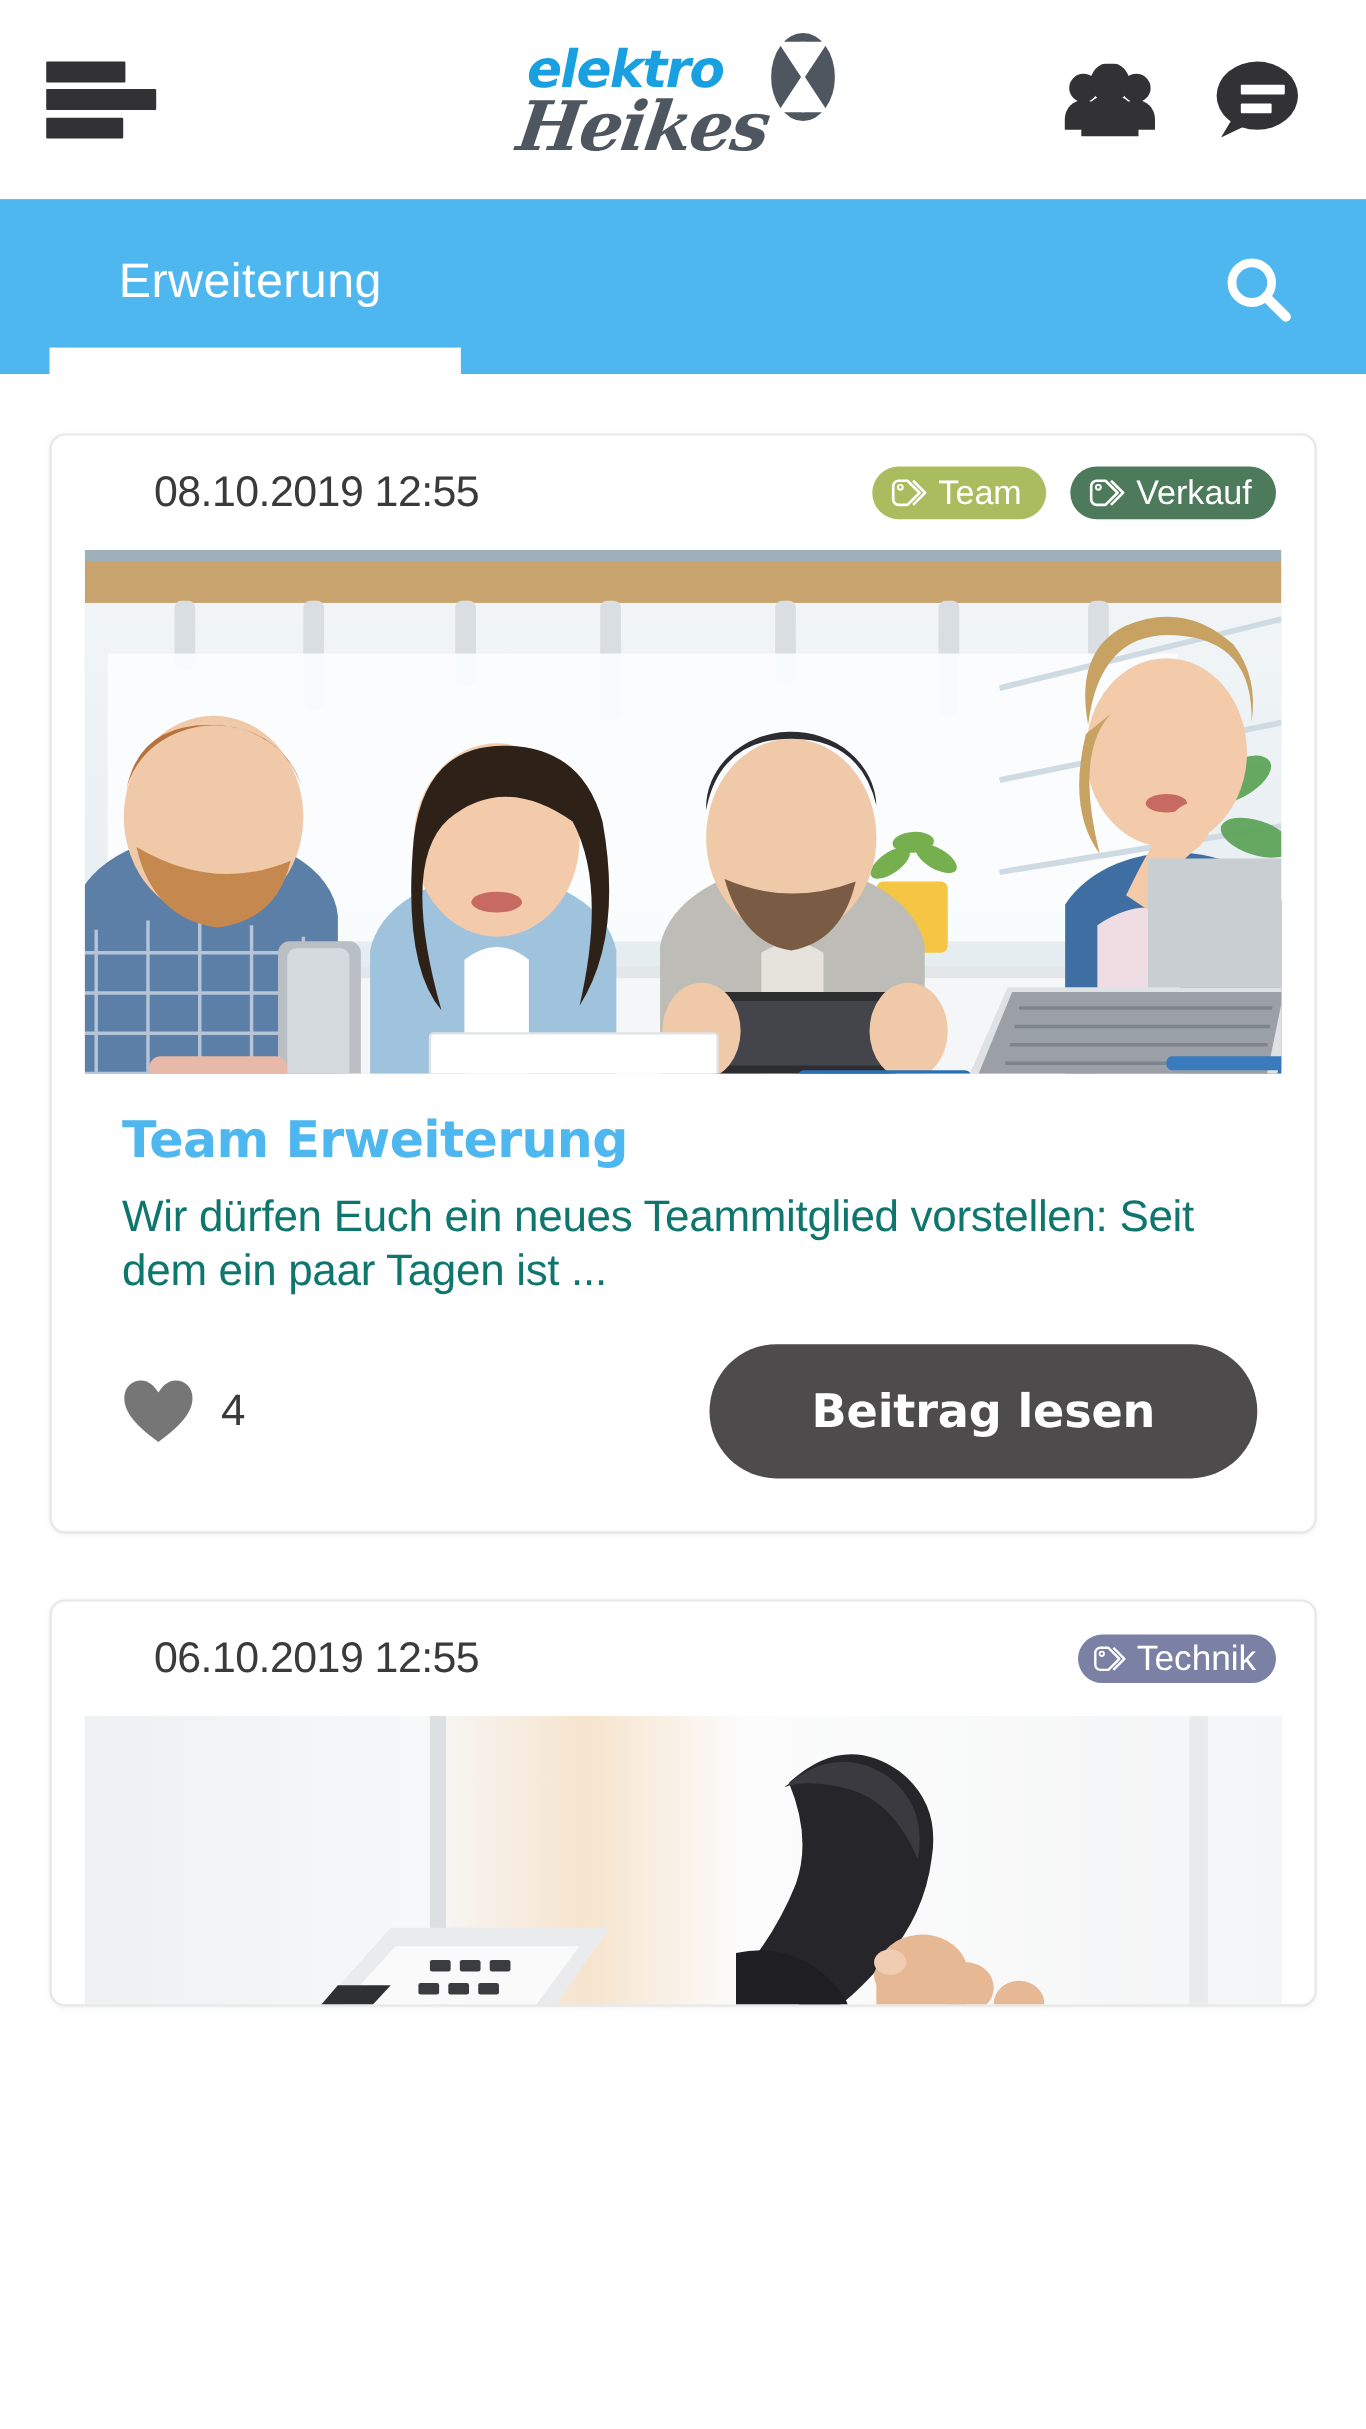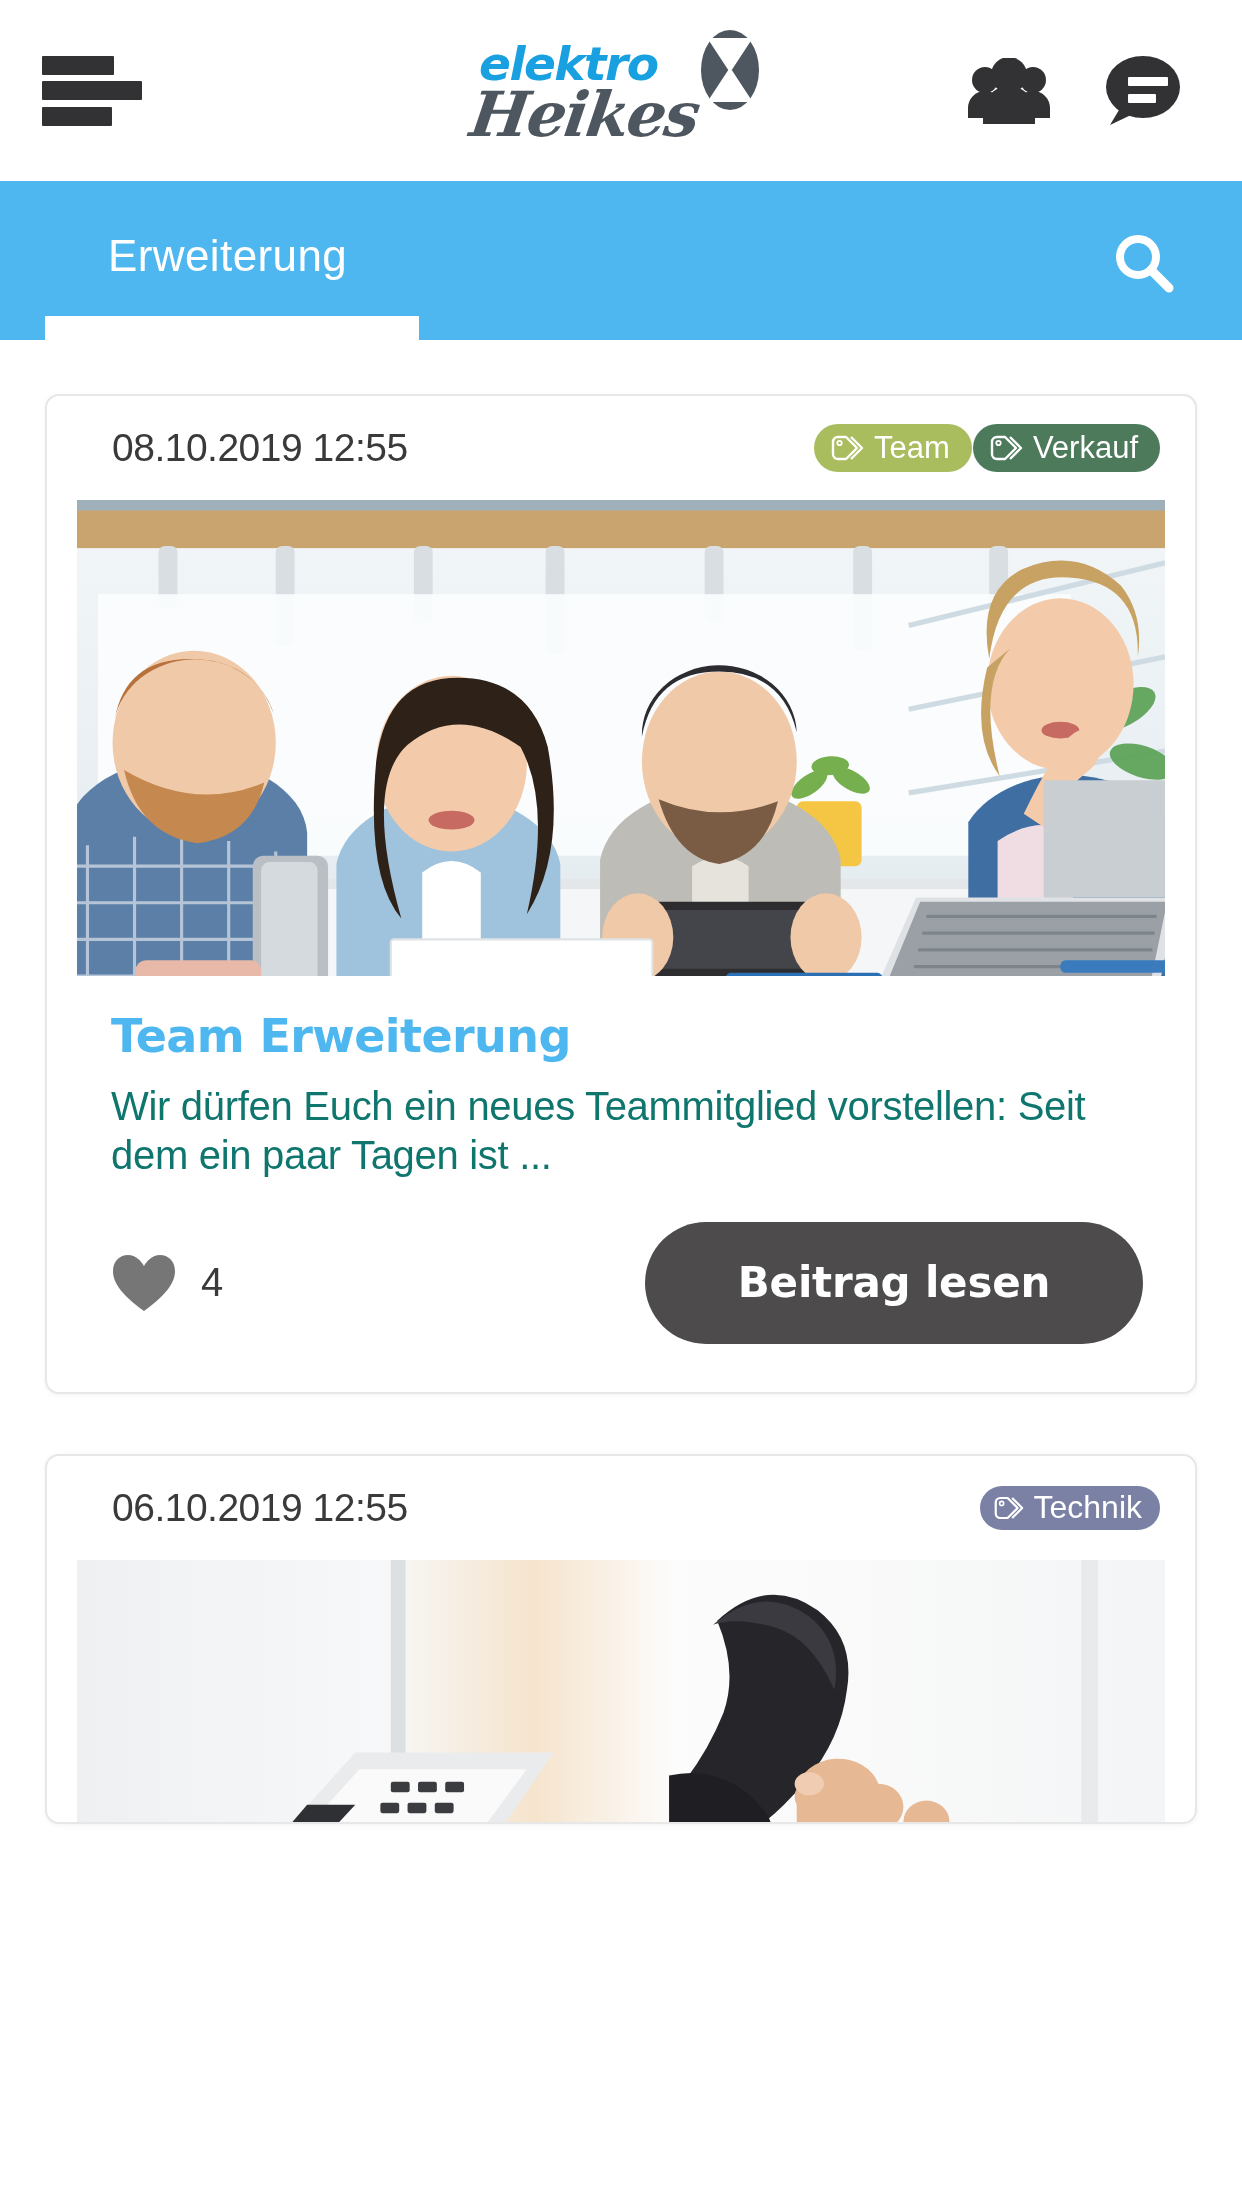--- a/index.html
+++ b/index.html
@@ -170,33 +170,33 @@
     border-radius: 14px;
     box-shadow: 0 1px 5px rgba(0,0,0,0.055);
   }
   .card:first-child { margin-top: 54px; }
 
   .card-head {
     position: relative;
     height: 104px;
     display: flex;
     align-items: center;
-    padding: 0 35px 0 65px;
+    padding: 0 35px 0 93px;
   }
   .card-date {
     font-size: 39px;
     color: #3a3a3a;
     letter-spacing: -0.5px;
     white-space: nowrap;
   }
   .tag-row {
     margin-left: auto;
     display: flex;
     align-items: center;
-    gap: 1px;
+    gap: 22px;
   }
   .tag {
     display: flex;
     align-items: center;
     gap: 10px;
     height: 48px;
     padding: 0 22px 0 16px;
     border-radius: 26px;
     color: #ffffff;
     font-size: 31px;

